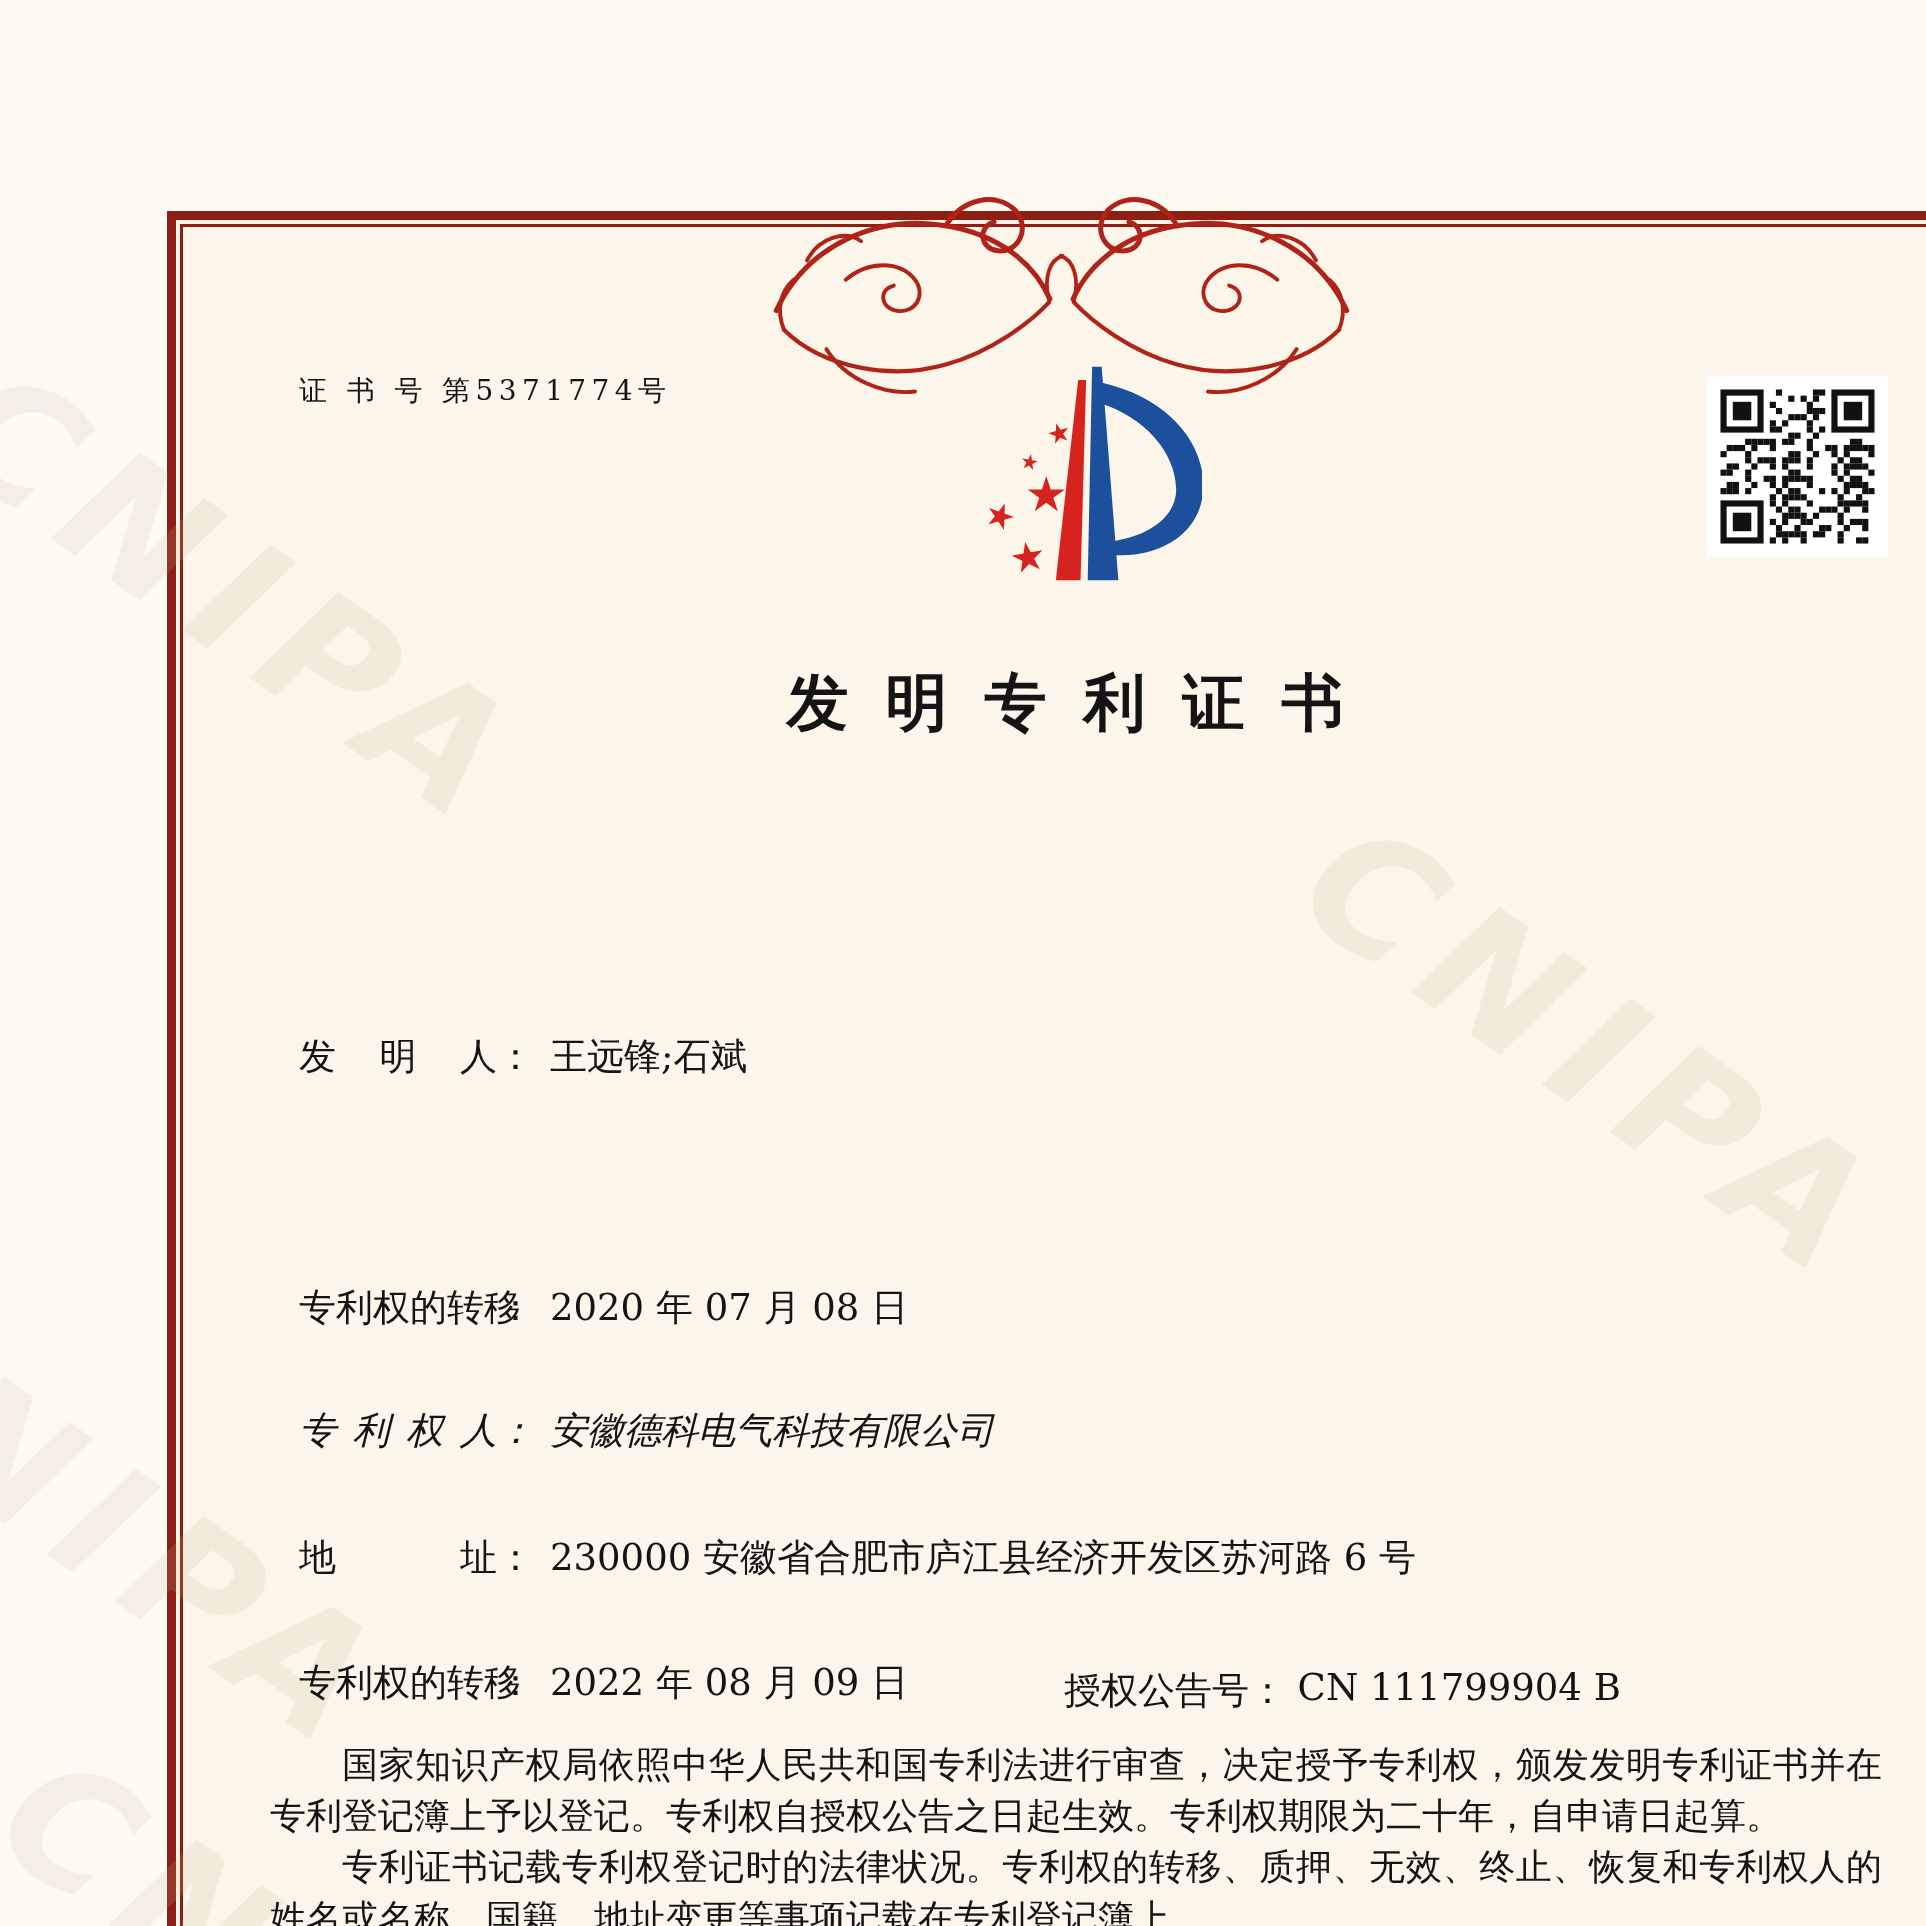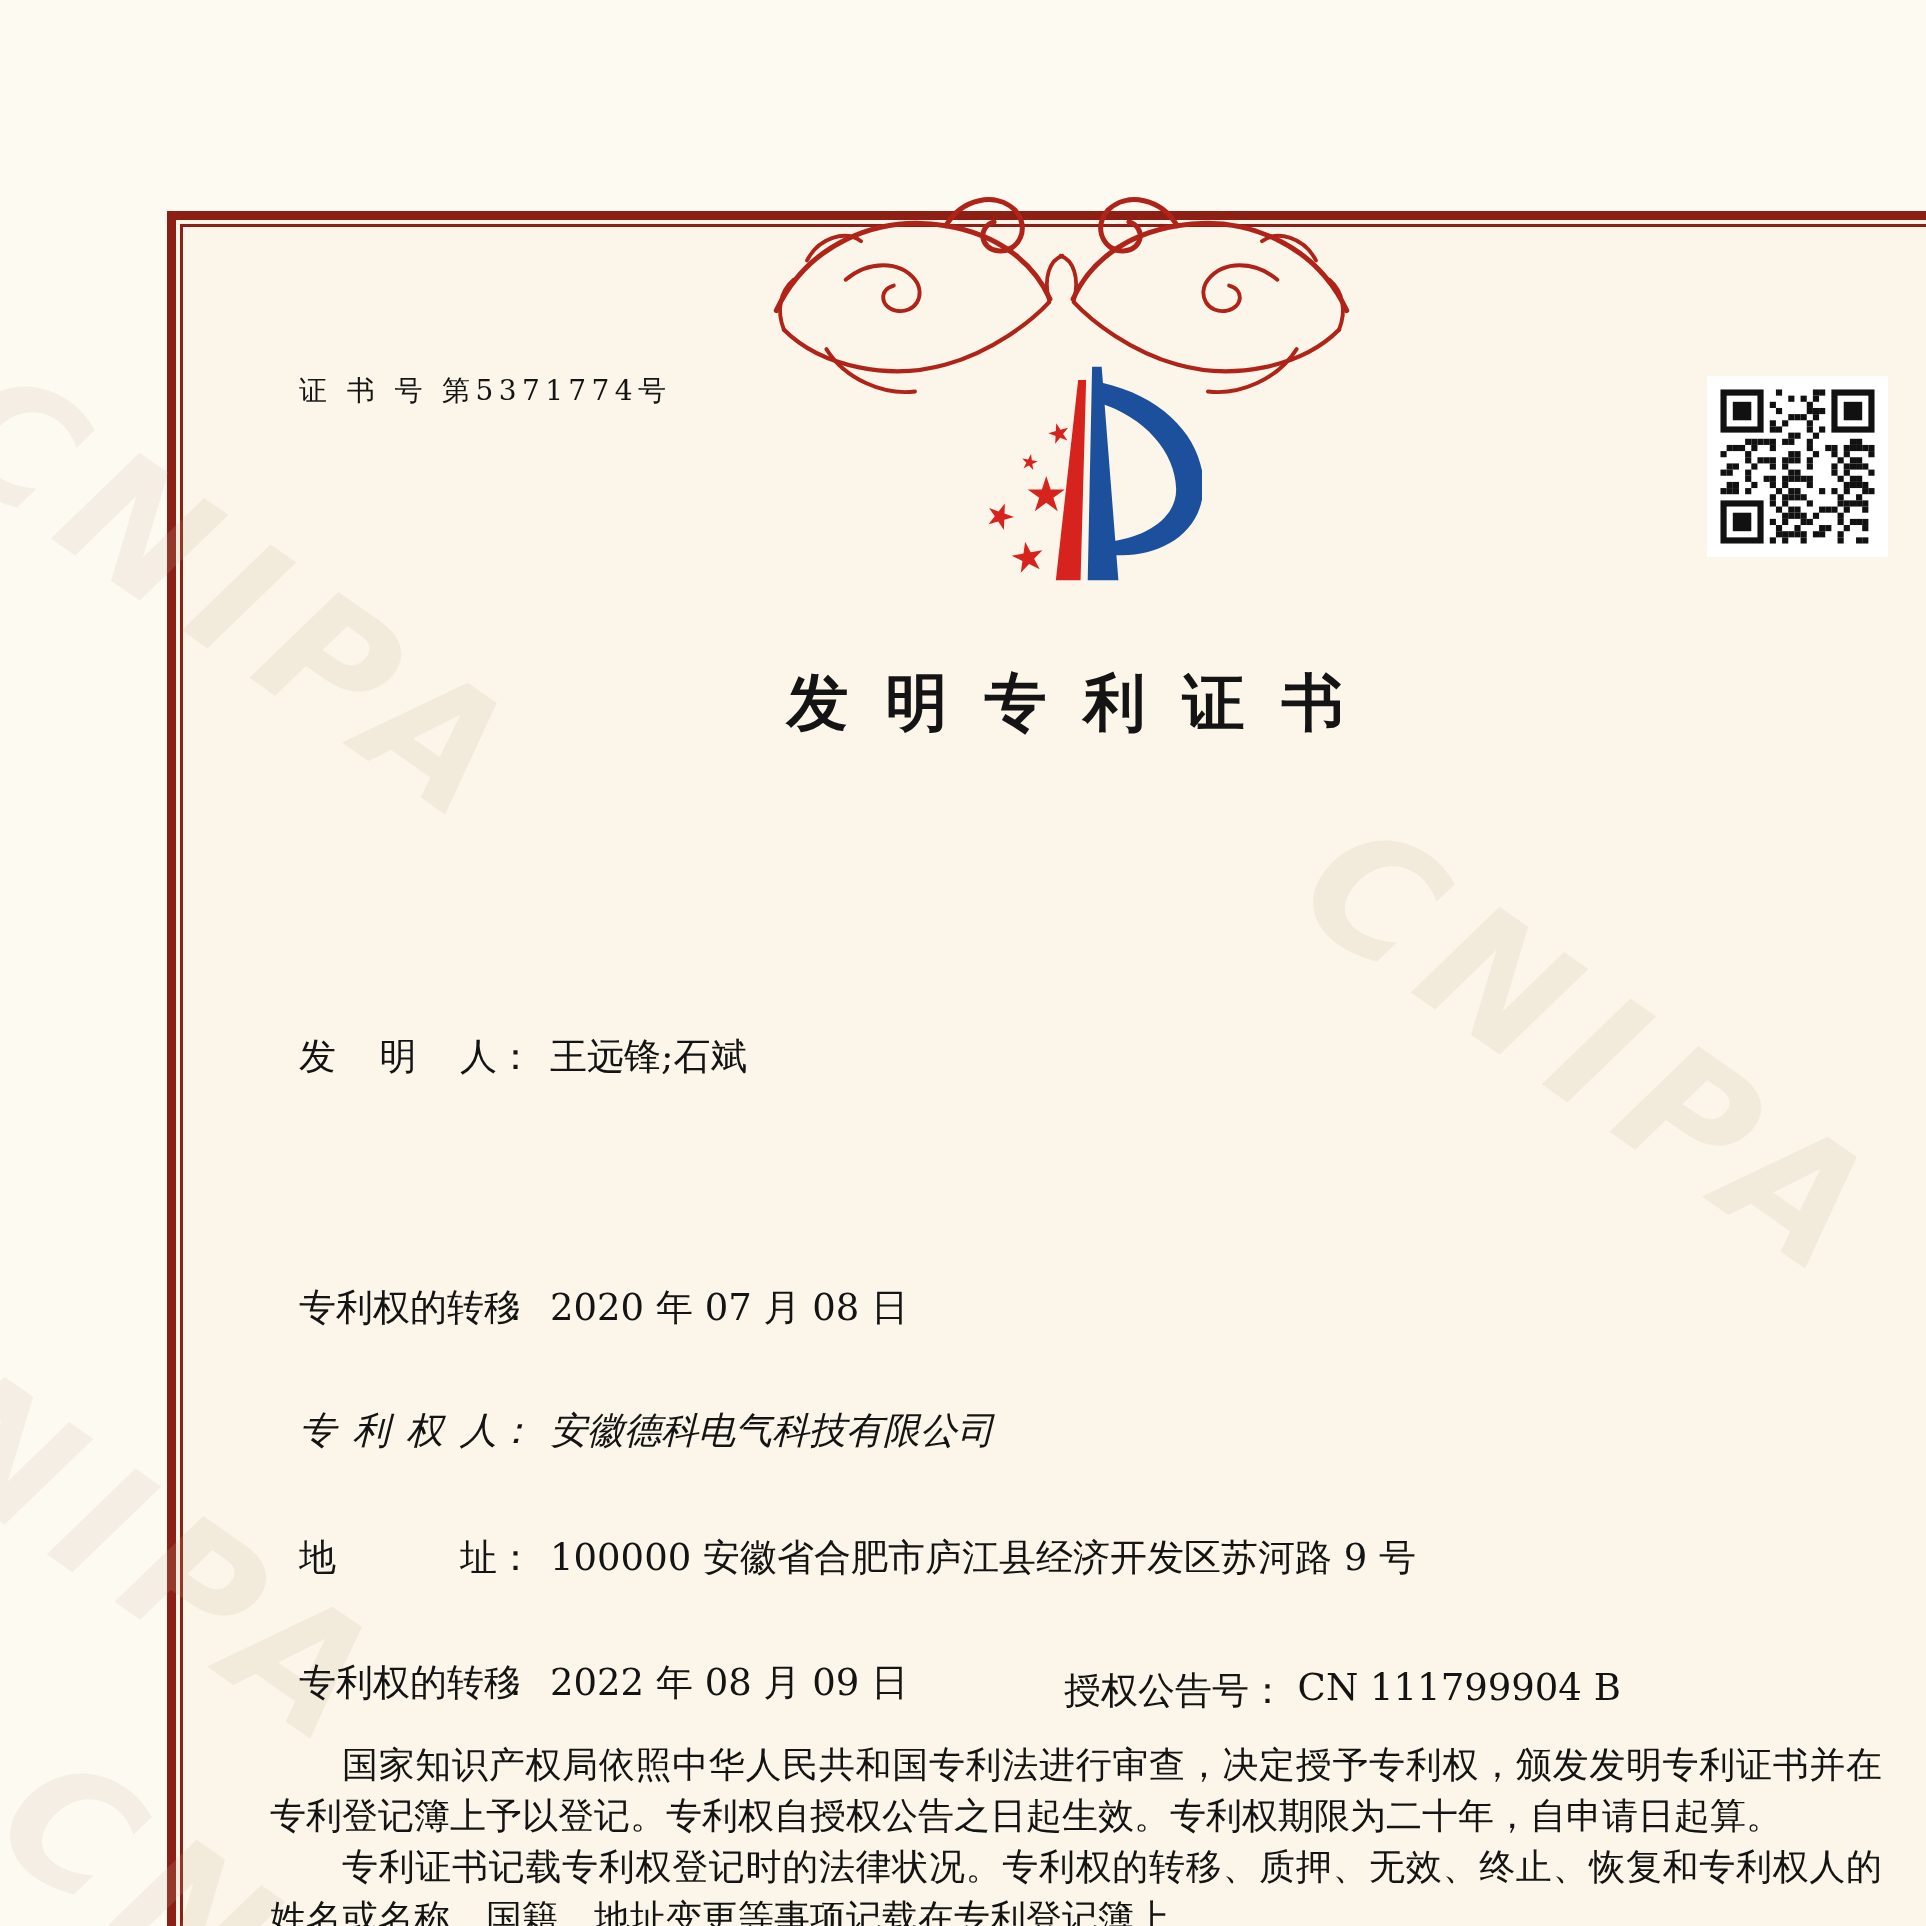--- a/index.html
+++ b/index.html
@@ -296,21 +296,21 @@
   <div class="frow" style="top:1032px;">
     <span class="flabel">发明人</span><span class="fcolon">：</span><span class="fval">王远锋;石斌</span>
   </div>
   <div class="frow" style="top:1283px;">
     <span class="flabel">专利权的转移</span><span class="fcolon">：</span><span class="fval">2020 年 07 月 08 日</span>
   </div>
   <div class="frow" style="top:1406px;font-style:italic;">
     <span class="flabel">专利权人</span><span class="fcolon">：</span><span class="fval">安徽德科电气科技有限公司</span>
   </div>
   <div class="frow" style="top:1533px;">
-    <span class="flabel">地址</span><span class="fcolon">：</span><span class="fval">100000 安徽省合肥市庐江县经济开发区苏河路 9 号</span>
+    <span class="flabel">地址</span><span class="fcolon">：</span><span class="fval">230000 安徽省合肥市庐江县经济开发区苏河路 6 号</span>
   </div>
   <div class="frow" style="top:1658px;">
     <span class="flabel">专利权的转移</span><span class="fcolon">：</span><span class="fval">2022 年 08 月 09 日</span>
     <span class="fpair2"><span>授权公告号</span><span>：</span><span class="fval" style="margin-left:11.6px;">CN 111799904 B</span></span>
   </div>
 
   <div class="bodytext">
     <p>国家知识产权局依照中华人民共和国专利法进行审查，决定授予专利权，颁发发明专利证书并在专利登记簿上予以登记。专利权自授权公告之日起生效。专利权期限为二十年，自申请日起算。</p>
     <p>专利证书记载专利权登记时的法律状况。专利权的转移、质押、无效、终止、恢复和专利权人的姓名或名称、国籍、地址变更等事项记载在专利登记簿上。</p>
   </div>

